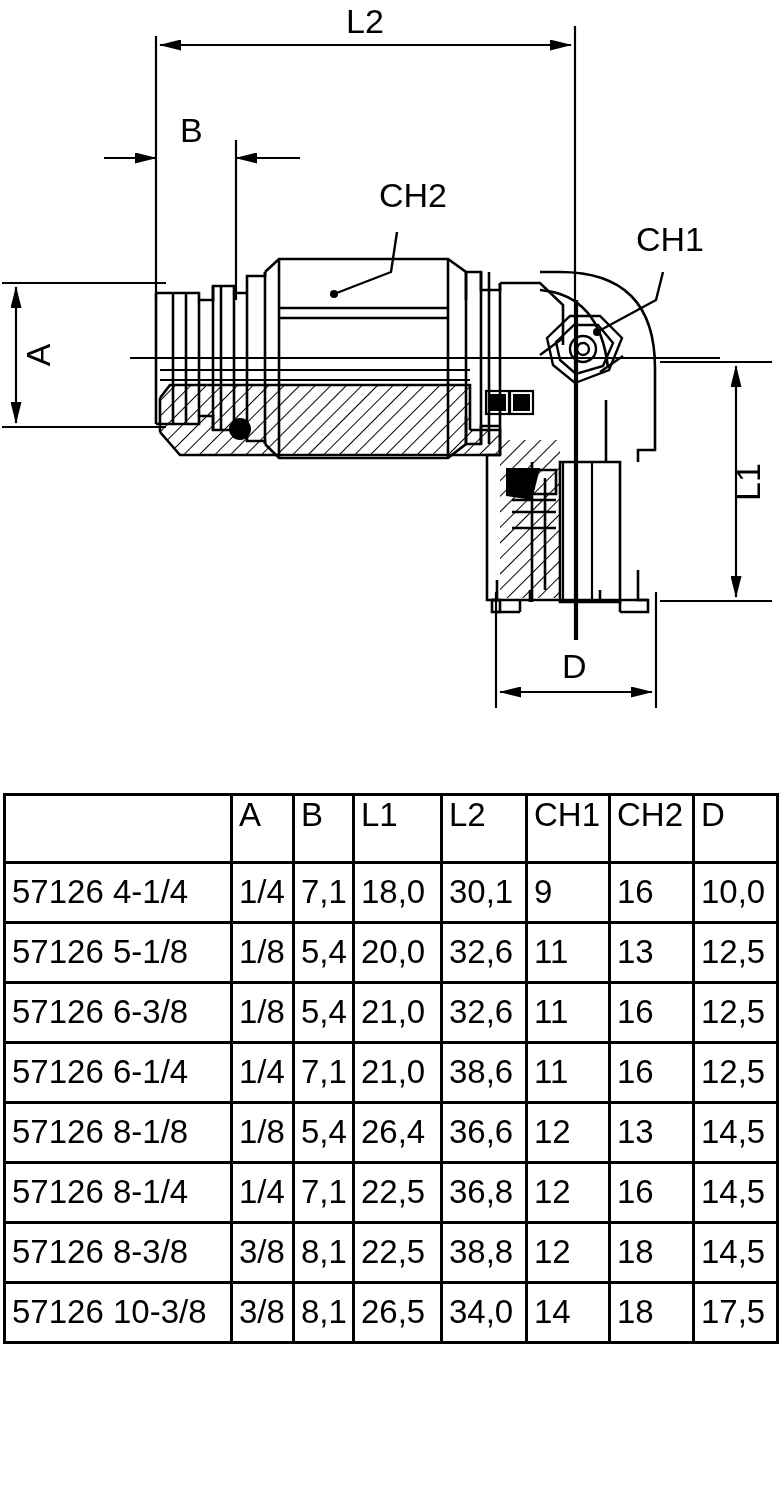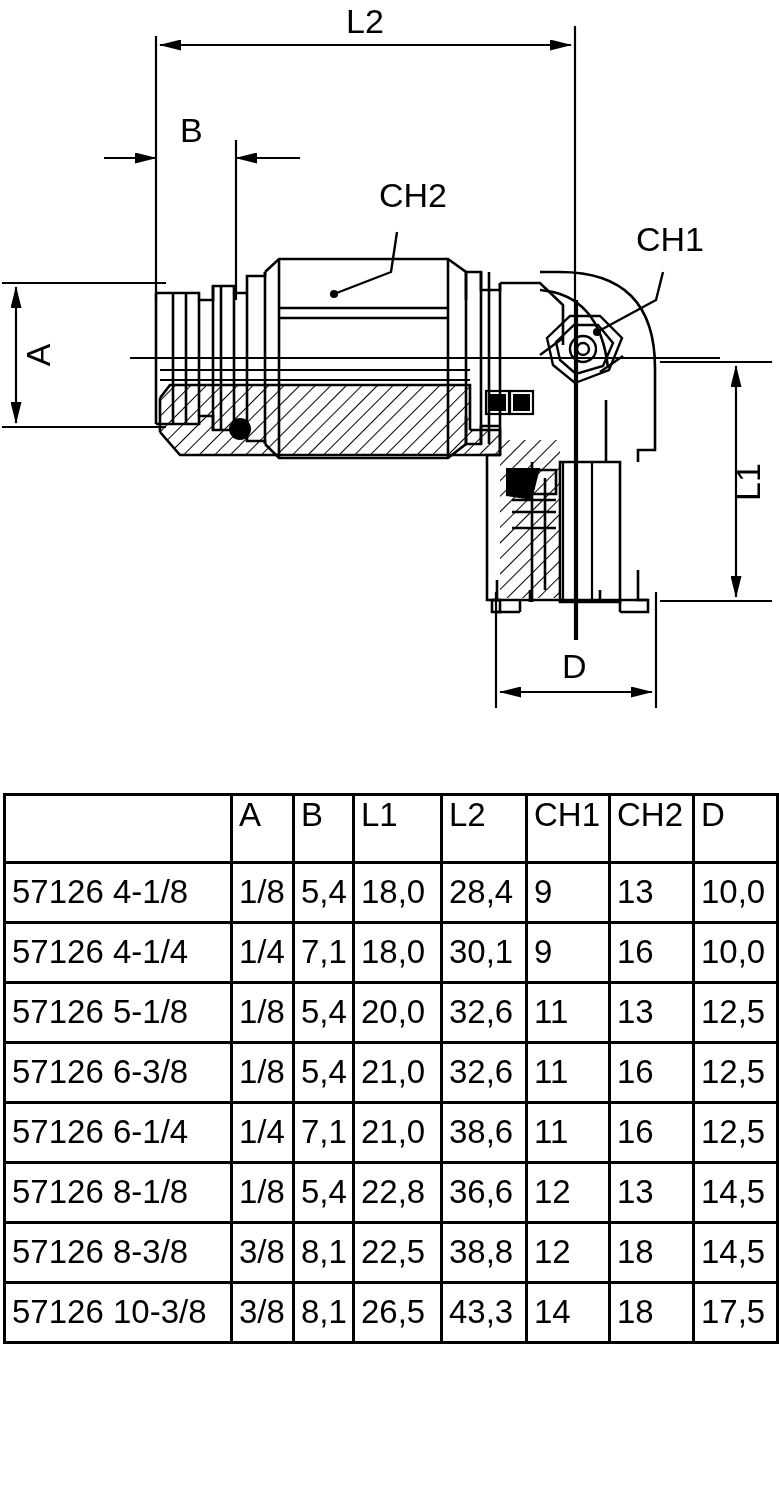--- a/index.html
+++ b/index.html
@@ -316,30 +316,20 @@
         <th>B</th>
         <th>L1</th>
         <th>L2</th>
         <th>CH1</th>
         <th>CH2</th>
         <th>D</th>
       </tr>
     </thead>
     <tbody>
       <tr>
-        <td>57126 4-1/8</td>
-        <td>1/8</td>
-        <td>5,4</td>
-        <td>18,0</td>
-        <td>28,4</td>
-        <td>9</td>
-        <td>13</td>
-        <td>10,0</td>
-      </tr>
-      <tr>
         <td>57126 4-1/4</td>
         <td>1/4</td>
         <td>7,1</td>
         <td>18,0</td>
         <td>30,1</td>
         <td>9</td>
         <td>16</td>
         <td>10,0</td>
       </tr>
       <tr>
@@ -369,41 +359,51 @@
         <td>21,0</td>
         <td>38,6</td>
         <td>11</td>
         <td>16</td>
         <td>12,5</td>
       </tr>
       <tr>
         <td>57126 8-1/8</td>
         <td>1/8</td>
         <td>5,4</td>
-        <td>22,8</td>
+        <td>26,4</td>
         <td>36,6</td>
         <td>12</td>
         <td>13</td>
+        <td>14,5</td>
+      </tr>
+      <tr>
+        <td>57126 8-1/4</td>
+        <td>1/4</td>
+        <td>7,1</td>
+        <td>22,5</td>
+        <td>36,8</td>
+        <td>12</td>
+        <td>16</td>
         <td>14,5</td>
       </tr>
       <tr>
         <td>57126 8-3/8</td>
         <td>3/8</td>
         <td>8,1</td>
         <td>22,5</td>
         <td>38,8</td>
         <td>12</td>
         <td>18</td>
         <td>14,5</td>
       </tr>
       <tr>
         <td>57126 10-3/8</td>
         <td>3/8</td>
         <td>8,1</td>
         <td>26,5</td>
-        <td>43,3</td>
+        <td>34,0</td>
         <td>14</td>
         <td>18</td>
         <td>17,5</td>
       </tr>
     </tbody>
   </table>
 </div>
 
 </body></html>

